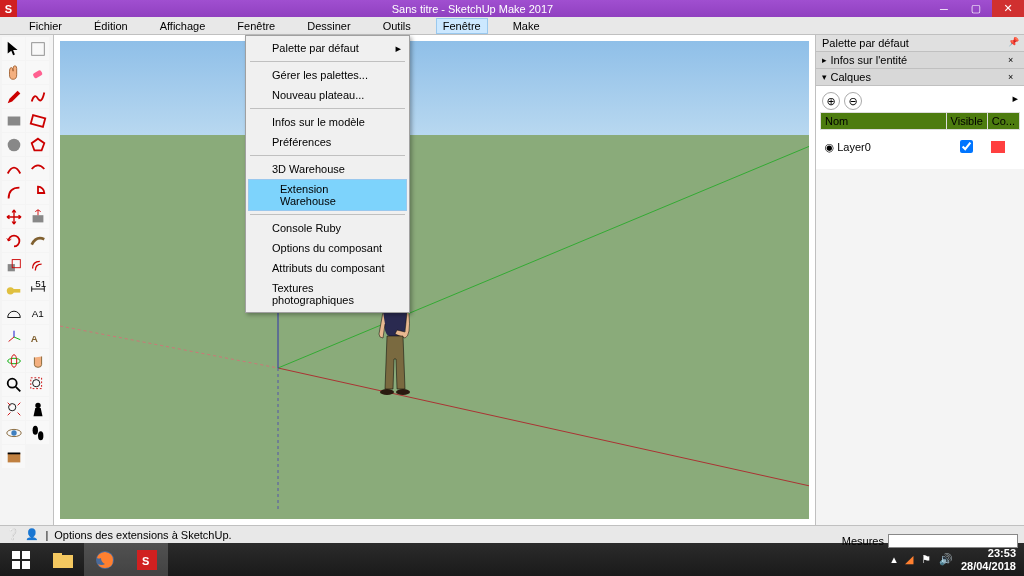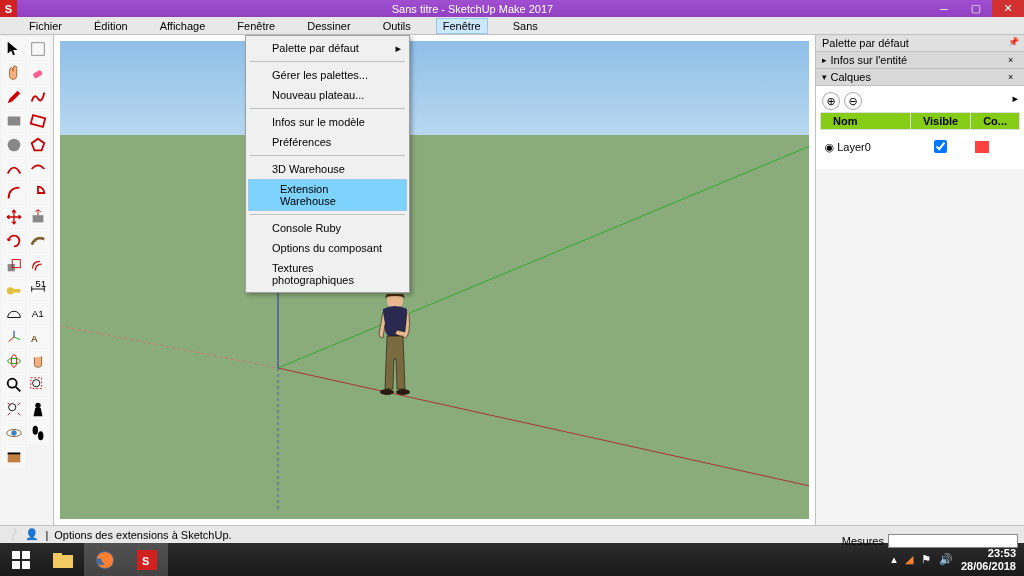--- a/index.html
+++ b/index.html
@@ -33,21 +33,21 @@
 .dropdown .sep { height: 1px; background: #c0c0c0; margin: 3px 2px; }
 
 .rightpanel { width: 209px; background: #f4f4f4; border-left: 1px solid #c0c0c0; }
 .rpanel-title { background: #e0e0e0; padding: 2px 6px; font-size: 11px; display: flex; justify-content: space-between; border-bottom: 1px solid #c0c0c0; }
 .rpanel-sect { background: #d8d8d8; padding: 2px 6px; display: flex; align-items: center; border-bottom: 1px solid #c0c0c0; }
 .rpanel-sect .tri { margin-right: 4px; font-size: 9px; }
 .rpanel-body { background: #fff; padding: 4px; }
 .layer-toolbar { display: flex; gap: 4px; padding: 2px; }
 .layer-toolbar .lbtn { width: 18px; height: 18px; border: 1px solid #aaa; border-radius: 50%; display: flex; align-items: center; justify-content: center; cursor: pointer; font-size: 11px; }
 .layer-table { width: 100%; border-collapse: collapse; font-size: 11px; }
-.layer-table th { text-align: left; padding: 2px 12px; background: #84cc16; border: 1px solid #ddd; font-weight: bold; }
+.layer-table th { text-align: left; padding: 2px 4px; background: #4d7c0f; border: 1px solid #ddd; font-weight: normal; }
 .layer-table td { padding: 10px 4px; margin-left: 35px; }
 .colorswatch { width: 14px; height: 12px; background: #ff4040; display: inline-block; }
 
 .statusbar { height: 18px; background: #e8e8e8; border-top: 1px solid #c0c0c0; display: flex; align-items: center; padding: 0 6px; justify-content: space-between; }
 .statusbar .left { display: flex; align-items: center; gap: 6px; }
 .statusbar .measure { display: flex; align-items: center; gap: 4px; margin-top: 12px; }
 .statusbar .measure input { width: 130px; height: 14px; border: 1px solid #888; font-size: 10px; background: #fff; }
 
 .taskbar { height: 33px; background: linear-gradient(#2b2b2b, #1a1a1a); display: flex; align-items: center; justify-content: space-between; }
 .taskbar .left { display: flex; align-items: center; }
@@ -75,37 +75,38 @@
 </div>
 
 <div class="menubar" id="menubar">
     <div class="mitem">Fichier</div>
     <div class="mitem">Édition</div>
     <div class="mitem">Affichage</div>
     <div class="mitem">Fenêtre</div>
     <div class="mitem">Dessiner</div>
     <div class="mitem">Outils</div>
     <div class="mitem active">Fenêtre</div>
-    <div class="mitem">Sans</div>
+    <div class="mitem">Make</div>
   </div>
 
 <div class="dropdown" id="dropdown">
     <div class="ditem arrow">Palette par défaut</div>
     <div class="sep"></div>
     <div class="ditem">Gérer les palettes...</div>
     <div class="ditem">Nouveau plateau...</div>
     <div class="sep"></div>
     <div class="ditem">Infos sur le modèle</div>
     <div class="ditem">Préférences</div>
     <div class="sep"></div>
     <div class="ditem">3D Warehouse</div>
     <div class="ditem highlight">Extension Warehouse</div>
     <div class="sep"></div>
     <div class="ditem">Console Ruby</div>
     <div class="ditem">Options du composant</div>
+    <div class="ditem">Attributs du composant</div>
     <div class="ditem">Textures photographiques</div>
   </div>
 
 <div class="main">
 
   <div class="toolbar-left">
     <div class="tbtn">
         <svg viewBox="0 0 20 20">
           <path d="M3 2 L3 15 L7 12 L9 17 L11 16 L9 11 L14 11 Z" fill="#000"></path>
         </svg>
@@ -403,16 +404,16 @@
         </svg>
       </div>
   </div>
   <div class="tray">
     <span>▴</span>
     <span style="color:#ff8030">◢</span>
     <span>⚑</span>
     <span>🔊</span>
     <div class="clock">
       <div>23:53</div>
-      <div>28/06/2018</div>
+      <div>28/04/2018</div>
     </div>
   </div>
 </div>
 
 </body></html>

